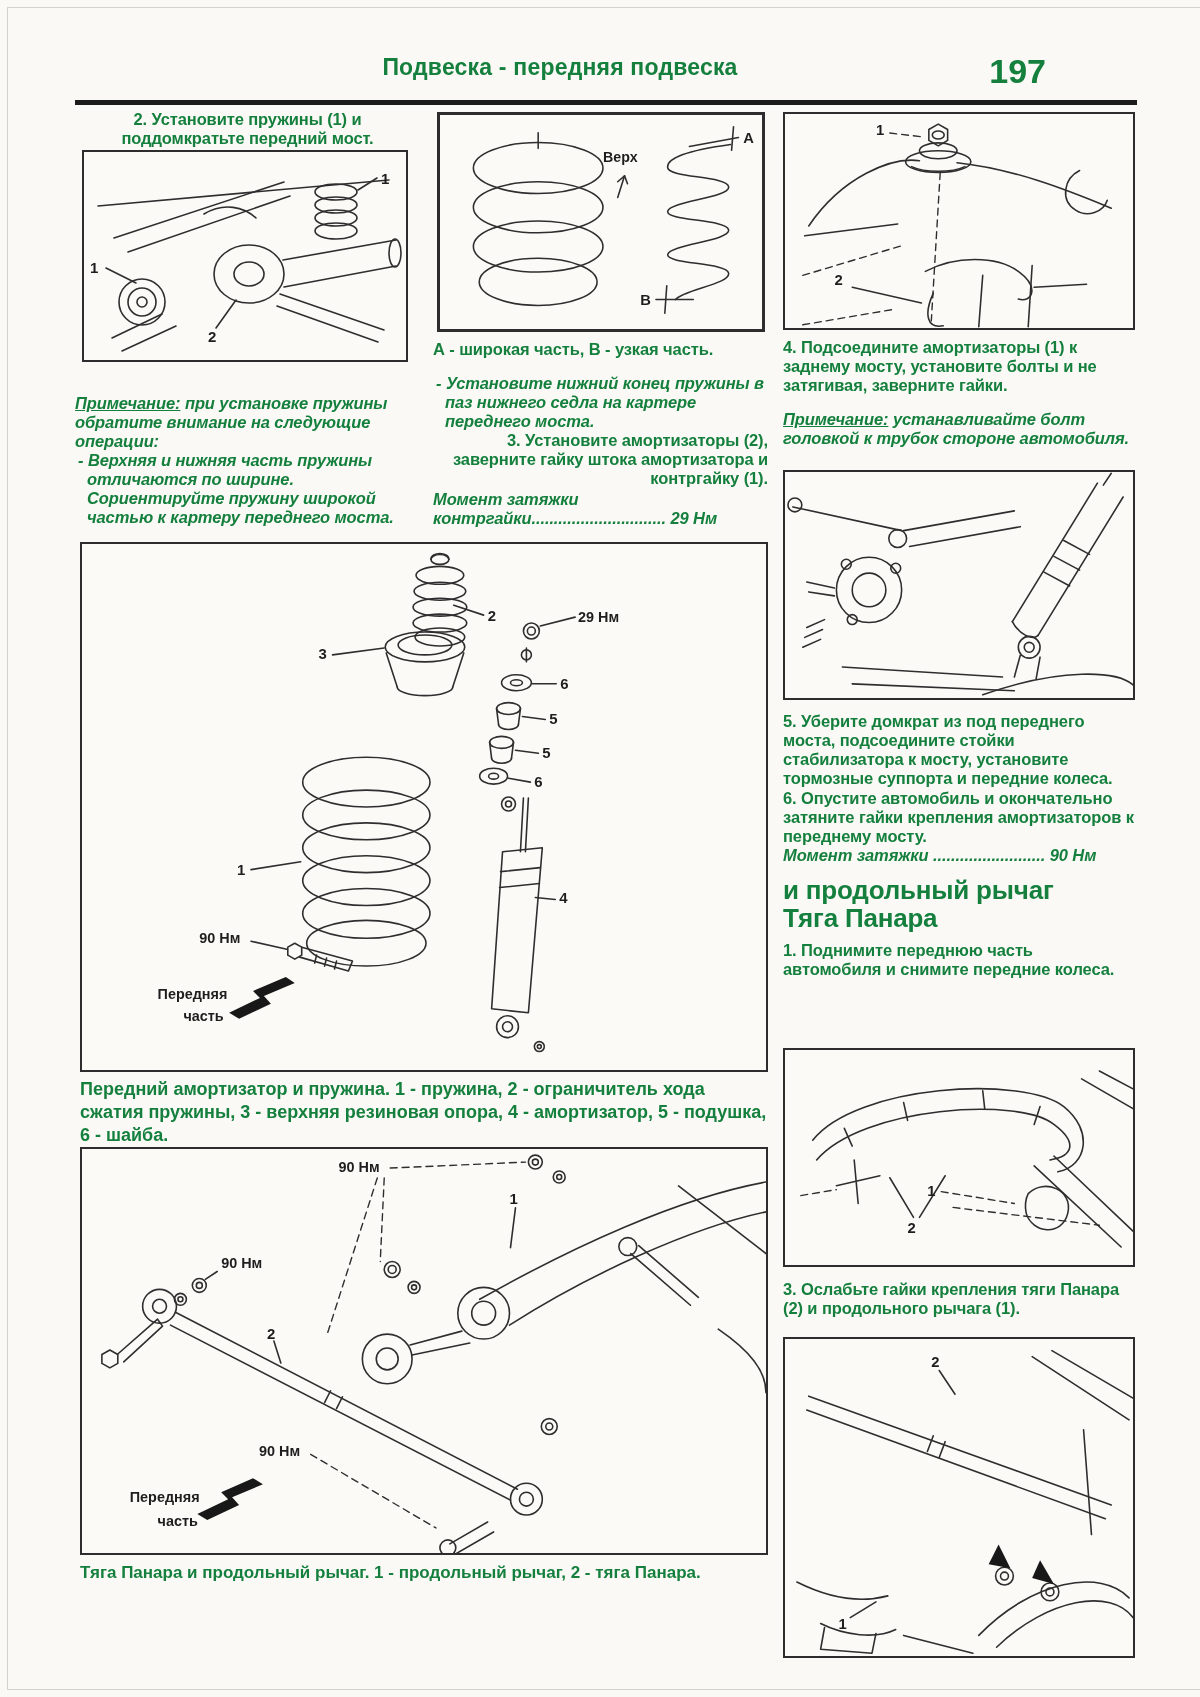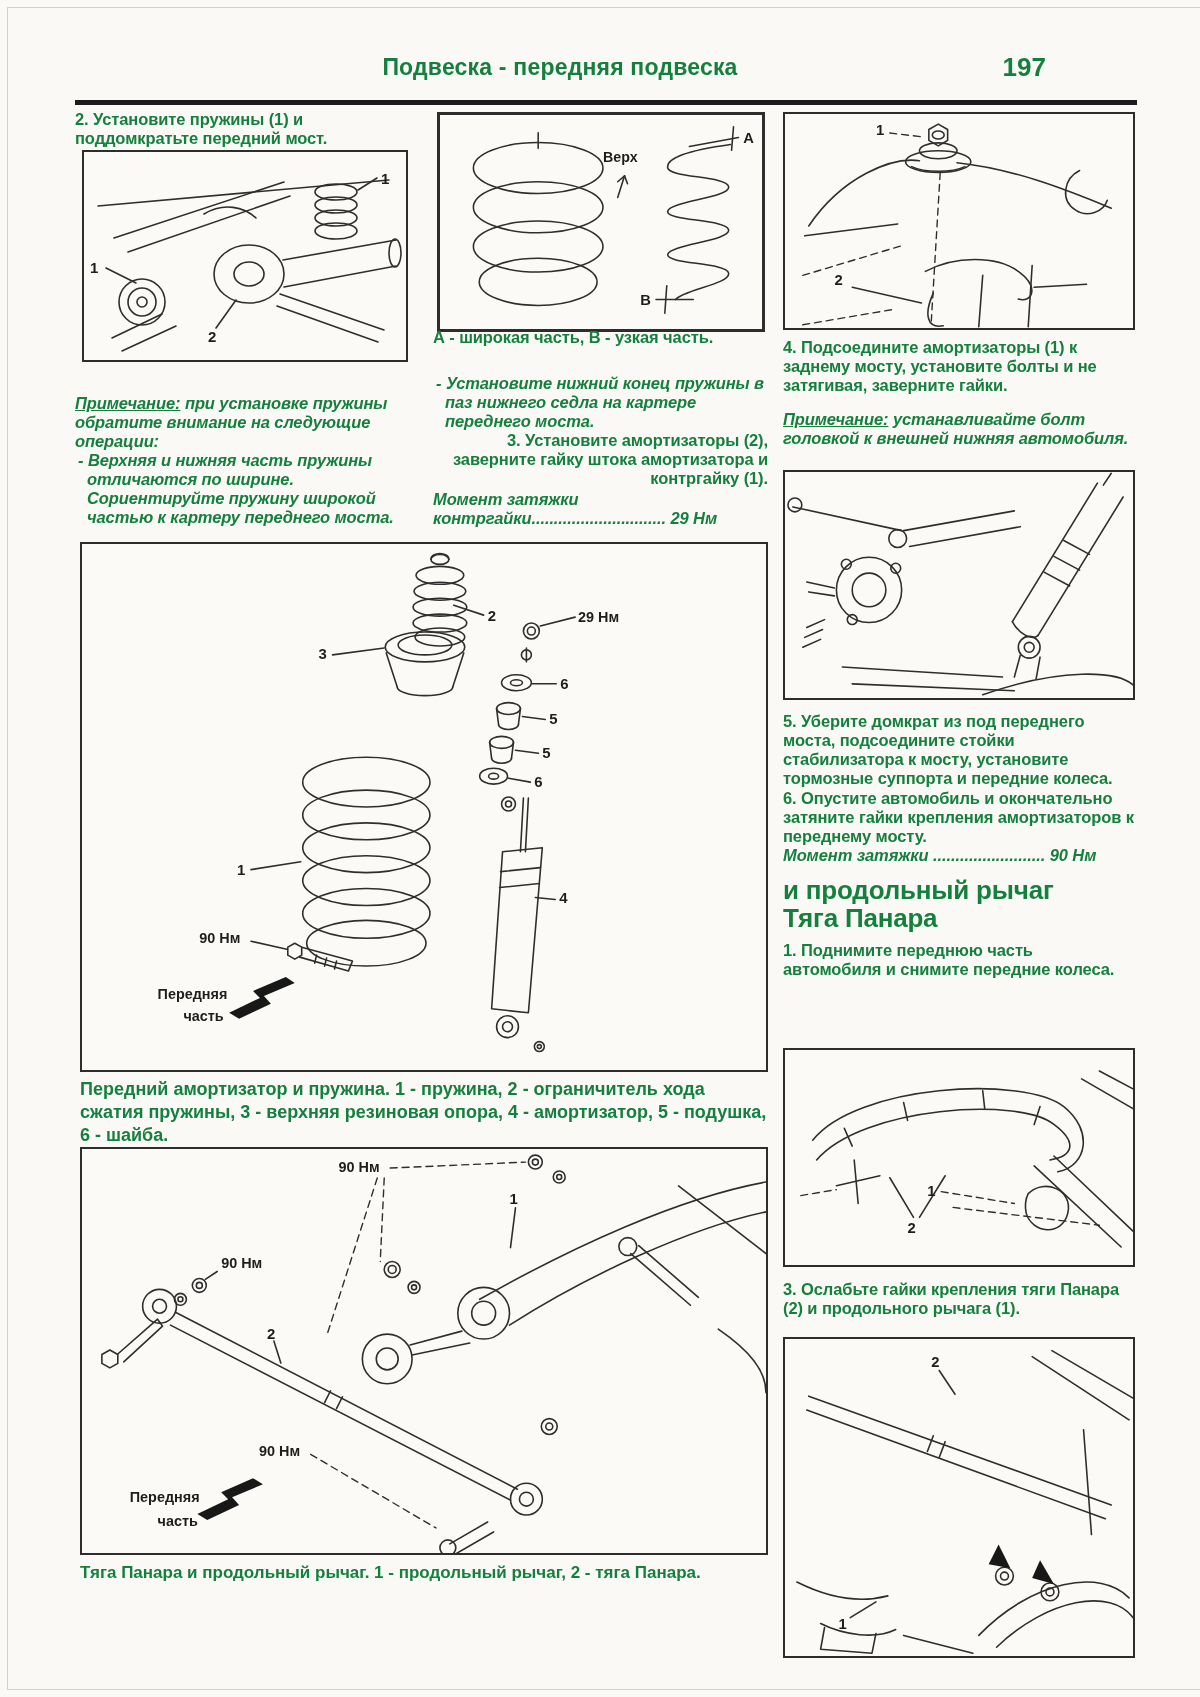--- a/index.html
+++ b/index.html
@@ -6,21 +6,21 @@
   .page{position:relative;width:1200px;height:1697px;background:#faf9f6;color:#15803d;
         font-family:"Liberation Sans",sans-serif;overflow:hidden;padding-left:20px;}
   .scan-frame{position:absolute;inset:7px;border:1px solid #d3d2cb;pointer-events:none;}
   .p{position:absolute;font-weight:700;font-size:16.5px;line-height:19px;letter-spacing:-0.1px;}
   .it{font-style:italic;}
   .u{text-decoration:underline;}
   .bullet{padding-left:12px;text-indent:-9px;}
   .title{position:absolute;left:220px;top:54px;width:680px;text-align:center;
          font-size:23px;font-weight:700;letter-spacing:0.2px;}
   .pagenum{position:absolute;left:950px;top:52px;width:96px;text-align:right;
-           font-size:26px;font-weight:700;}
+           font-size:34px;font-weight:700;}
   .rule{position:absolute;left:75px;top:100px;width:1062px;height:5px;background:#1c1c1c;}
   .fig{position:absolute;border:2px solid #2d2d2d;background:#fbfaf7;box-sizing:border-box;}
   .fig.thick{border-width:3px;}
   .caption{position:absolute;font-weight:700;font-size:18px;line-height:23px;}
   .h2{position:absolute;font-size:26px;line-height:28px;font-weight:700;letter-spacing:-0.2px;}
   svg{display:block;width:100%;height:100%;}
   .fig svg path,.fig svg line,.fig svg ellipse,.fig svg circle,.fig svg polygon,.fig svg polyline{
       stroke:#2e2e2e;stroke-width:1.6;fill:none;stroke-linecap:round;stroke-linejoin:round;}
   .fig svg .dash{stroke-dasharray:7 5;stroke-width:1.4;}
   .fig svg .fillb{fill:#181818;stroke:none;}
@@ -30,21 +30,21 @@
 </head>
 <body>
 
 <div class="page">
   <div class="scan-frame"></div>
 
   <div class="title">Подвеска - передняя подвеска</div>
   <div class="pagenum">197</div>
   <div class="rule"></div>
 
-  <div class="p" style="left:75px;top:110px;width:345px;">2. Установите пружины (1) и поддомкратьте передний мост.</div>
+  <div class="p" style="left:75px;top:110px;width:345px;text-align:center;">2. Установите пружины (1) и поддомкратьте передний мост.</div>
 
   <div class="fig" style="left:82px;top:150px;width:326px;height:212px;">
     <svg viewBox="0 0 322 208">
       <path d="M14,54 L305,28"></path>
       <path d="M30,86 L200,30"></path>
       <path d="M44,100 L206,44"></path>
       <ellipse cx="252" cy="40" rx="21" ry="8"></ellipse>
       <ellipse cx="252" cy="53" rx="21" ry="8"></ellipse>
       <ellipse cx="252" cy="66" rx="21" ry="8"></ellipse>
       <ellipse cx="252" cy="79" rx="21" ry="8"></ellipse>
@@ -87,21 +87,21 @@
       <path d="M188,60 L181,66 M188,60 L191,68"></path>
       <line x1="254" y1="30" x2="304" y2="21"></line>
       <line x1="299" y1="10" x2="297" y2="34"></line>
       <line x1="220" y1="186" x2="258" y2="186"></line>
       <line x1="231" y1="172" x2="229" y2="200"></line>
       <text x="166" y="46" class="nm">Верх</text>
       <text x="309" y="27">A</text>
       <text x="204" y="192">B</text>
     </svg>
   </div>
-  <div class="p" style="left:433px;top:328px;width:335px;">А - широкая часть, В - узкая часть.</div>
+  <div class="p" style="left:433px;top:340px;width:335px;">А - широкая часть, В - узкая часть.</div>
   <div class="p it bullet" style="left:433px;top:374px;width:335px;">- Установите нижний конец пружины в паз нижнего седла на картере переднего моста.</div>
   <div class="p" style="left:433px;top:431px;width:335px;text-align:right;">3. Установите амортизаторы (2), заверните гайку штока амортизатора и контргайку (1).</div>
   <div class="p it" style="left:433px;top:490px;width:335px;">Момент затяжки</div>
   <div class="p it" style="left:433px;top:509px;width:335px;">
     <span>контргайки</span><span>..............................</span><span> 29 Нм</span>
   </div>
 
   <div class="fig" style="left:783px;top:112px;width:352px;height:218px;">
     <svg viewBox="0 0 352 214">
       <polygon points="155,9 164.5,14.5 164.5,25.5 155,31 145.5,25.5 145.5,14.5"></polygon>
@@ -123,21 +123,21 @@
       <path d="M150,180 C140,202 144,216 160,213"></path>
       <line x1="68" y1="174" x2="138" y2="190"></line>
       <path class="dash" d="M18,212 L112,196"></path>
       <text x="92" y="20">1</text>
       <text x="50" y="172">2</text>
     </svg>
   </div>
 
   <div class="p" style="left:783px;top:338px;width:352px;">4. Подсоедините амортизаторы (1) к заднему мосту, установите болты и не затягивая, заверните гайки.</div>
   <div class="p it" style="left:783px;top:410px;width:352px;">
-    <span class="u">Примечание:</span><span> устанавливайте болт головкой к внешней нижняя автомобиля.</span>
+    <span class="u">Примечание:</span><span> устанавливайте болт головкой к трубок стороне автомобиля.</span>
   </div>
 
   <div class="fig" style="left:783px;top:470px;width:352px;height:230px;">
     <svg viewBox="0 0 352 226">
       <line x1="316" y1="10" x2="230" y2="150"></line>
       <line x1="342" y1="24" x2="256" y2="164"></line>
       <path d="M230,150 C236,162 250,170 256,164"></path>
       <line x1="282" y1="68" x2="308" y2="82"></line>
       <line x1="272" y1="84" x2="298" y2="98"></line>
       <line x1="262" y1="100" x2="288" y2="114"></line>

